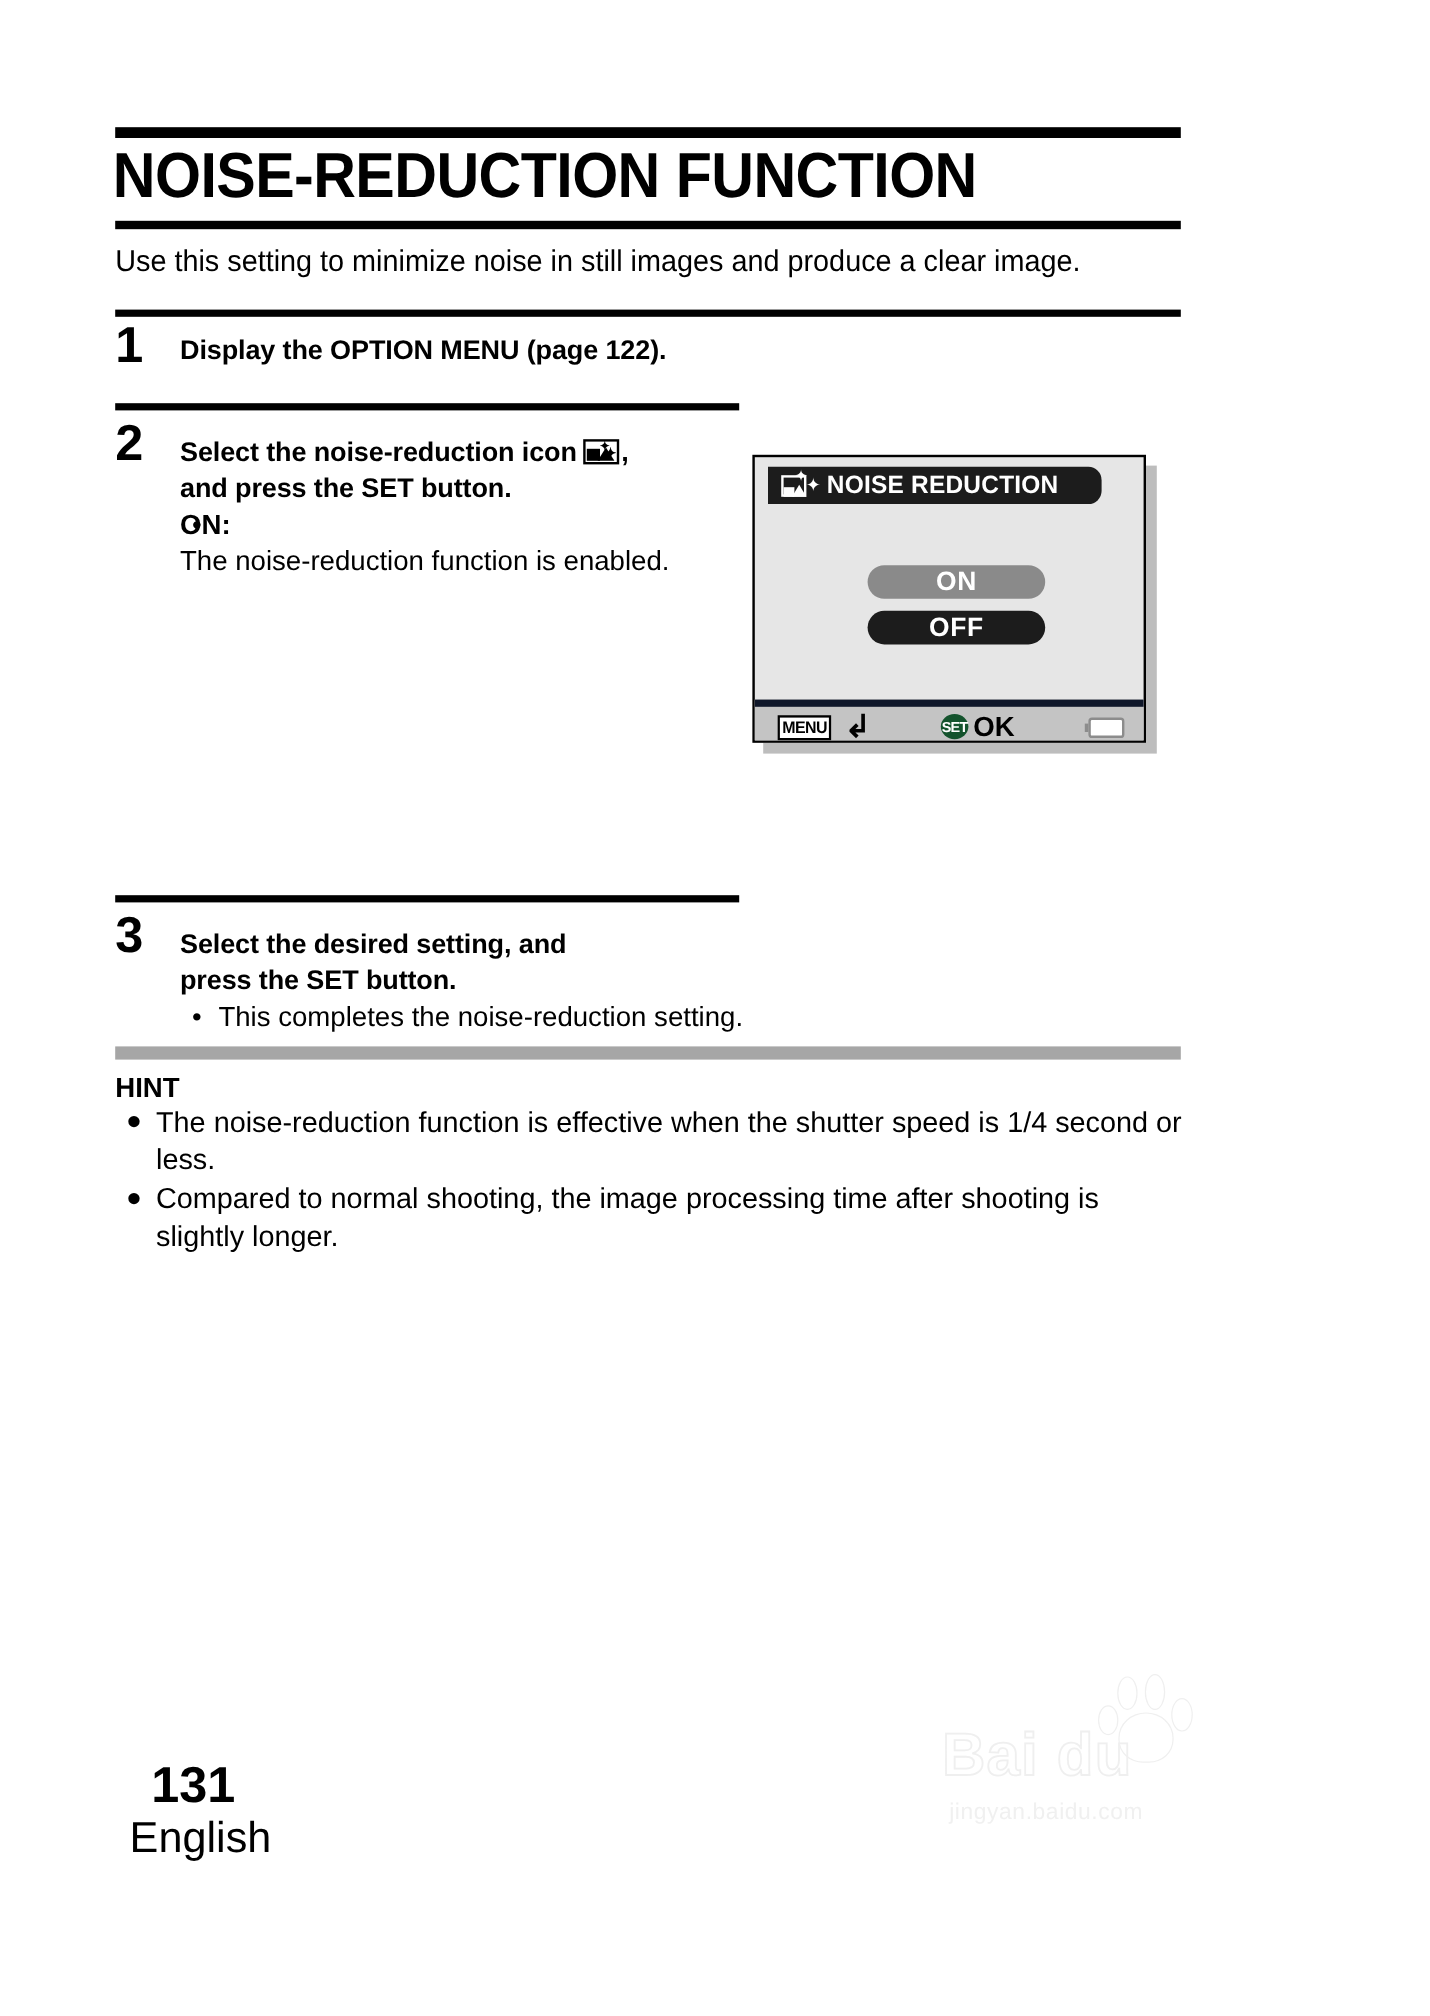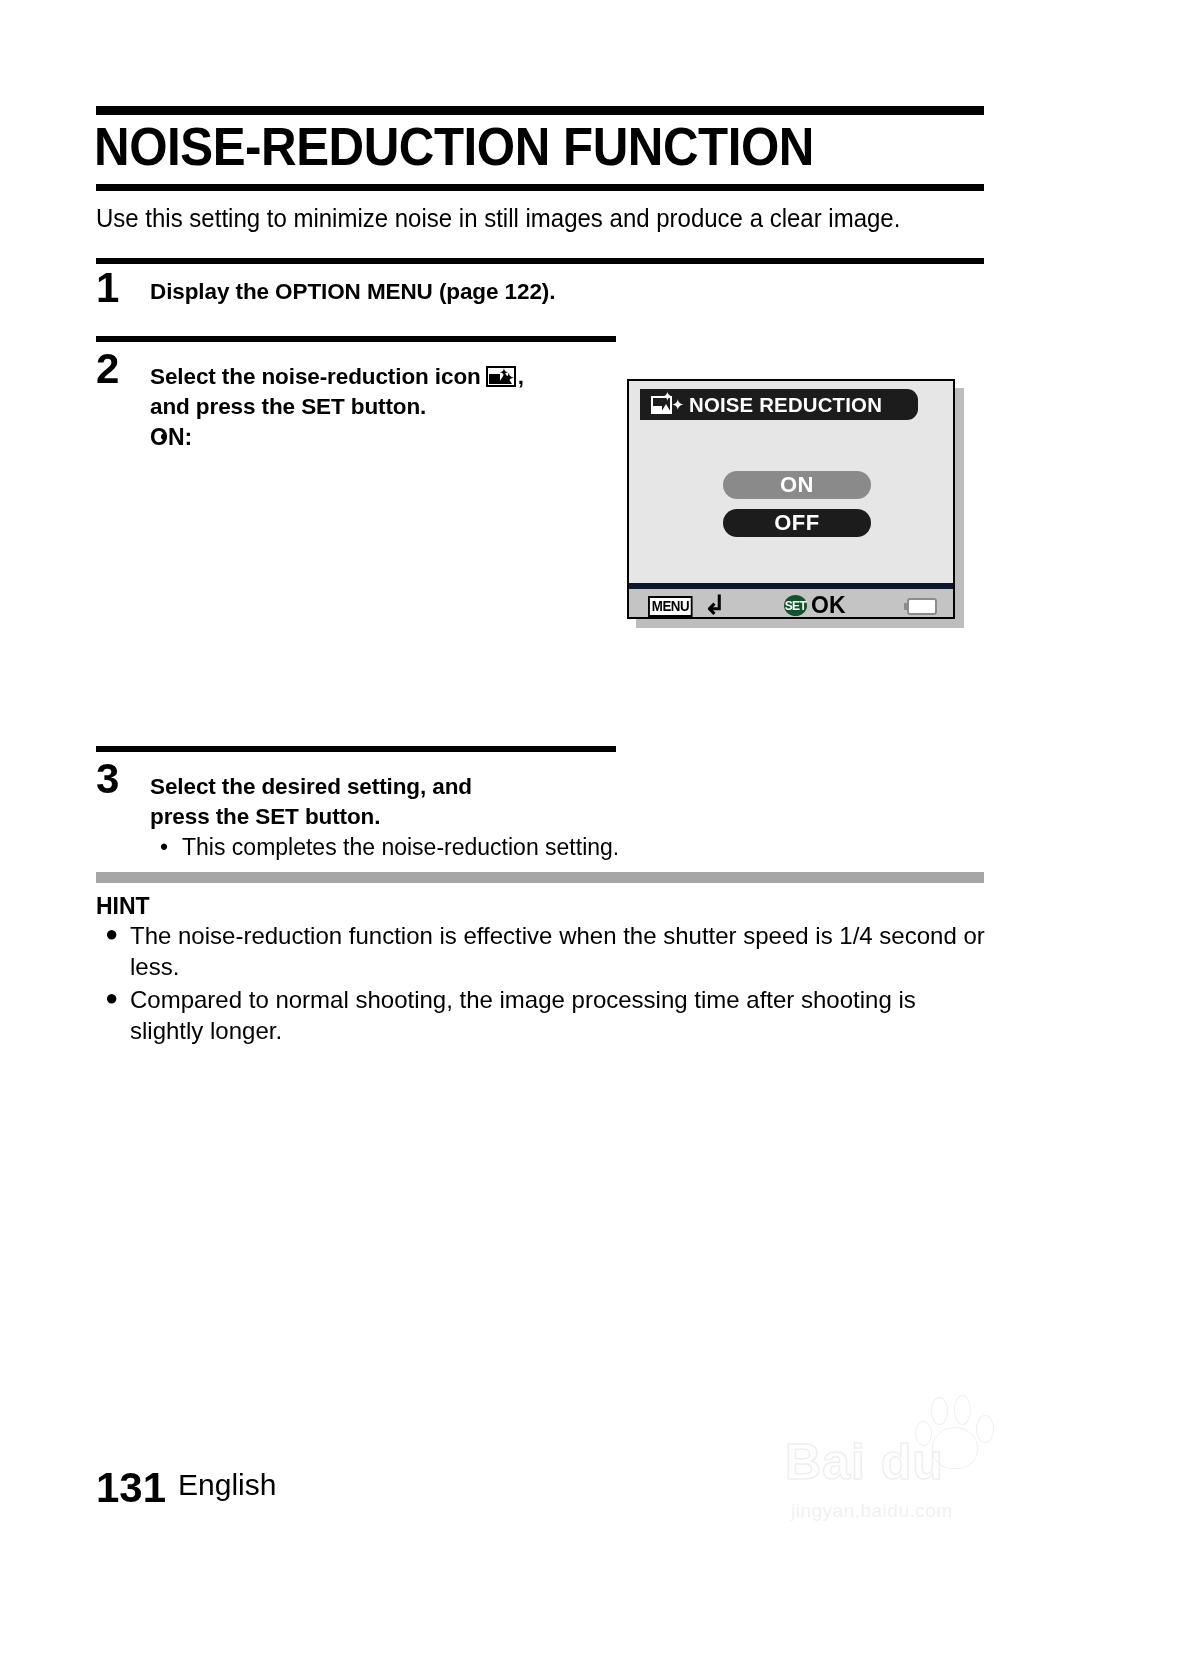--- a/index.html
+++ b/index.html
@@ -328,29 +328,30 @@
     left: 5px; top: -2px;
     font-size: 22px;
     line-height: 31px;
   }
 
   
   .footer {
     position: absolute;
     left: 96px; top: 1465px;
     display: flex;
-    align-items: flex-start;
+    align-items: center;
+    flex-direction: column;
   }
   .footer-page {
     font-size: 42px;
     font-weight: bold;
     line-height: 46px;
   }
   .footer-lang {
-    font-size: 30px;
+    font-size: 36px;
     line-height: 40px;
     margin-left: 12px;
   }
 
   
   .watermark {
     position: absolute;
     left: 785px; top: 1395px;
     width: 270px; height: 135px;
     opacity: 0.55;
@@ -418,20 +419,21 @@
         <span class="tri"></span>
         <span class="s1">✦</span>
         <span class="s2">✦</span>
       </span><span>,</span>
     </div>
     <div class="step-head">and press the SET button.</div>
     <div class="bullet-line">
       <span class="dot">•</span>
     </div>
     <div class="lbl-bold">ON:</div>
+    <div class="plain">The noise-reduction function is enabled.</div>
   </div>
 
   <div class="lcd-shadow"></div>
   <div class="lcd">
 
     <div class="lcd-header">
       <span class="nr-hdr-icon">
         <span class="frame"></span>
         <span class="blk"></span>
         <span class="tri"></span>

